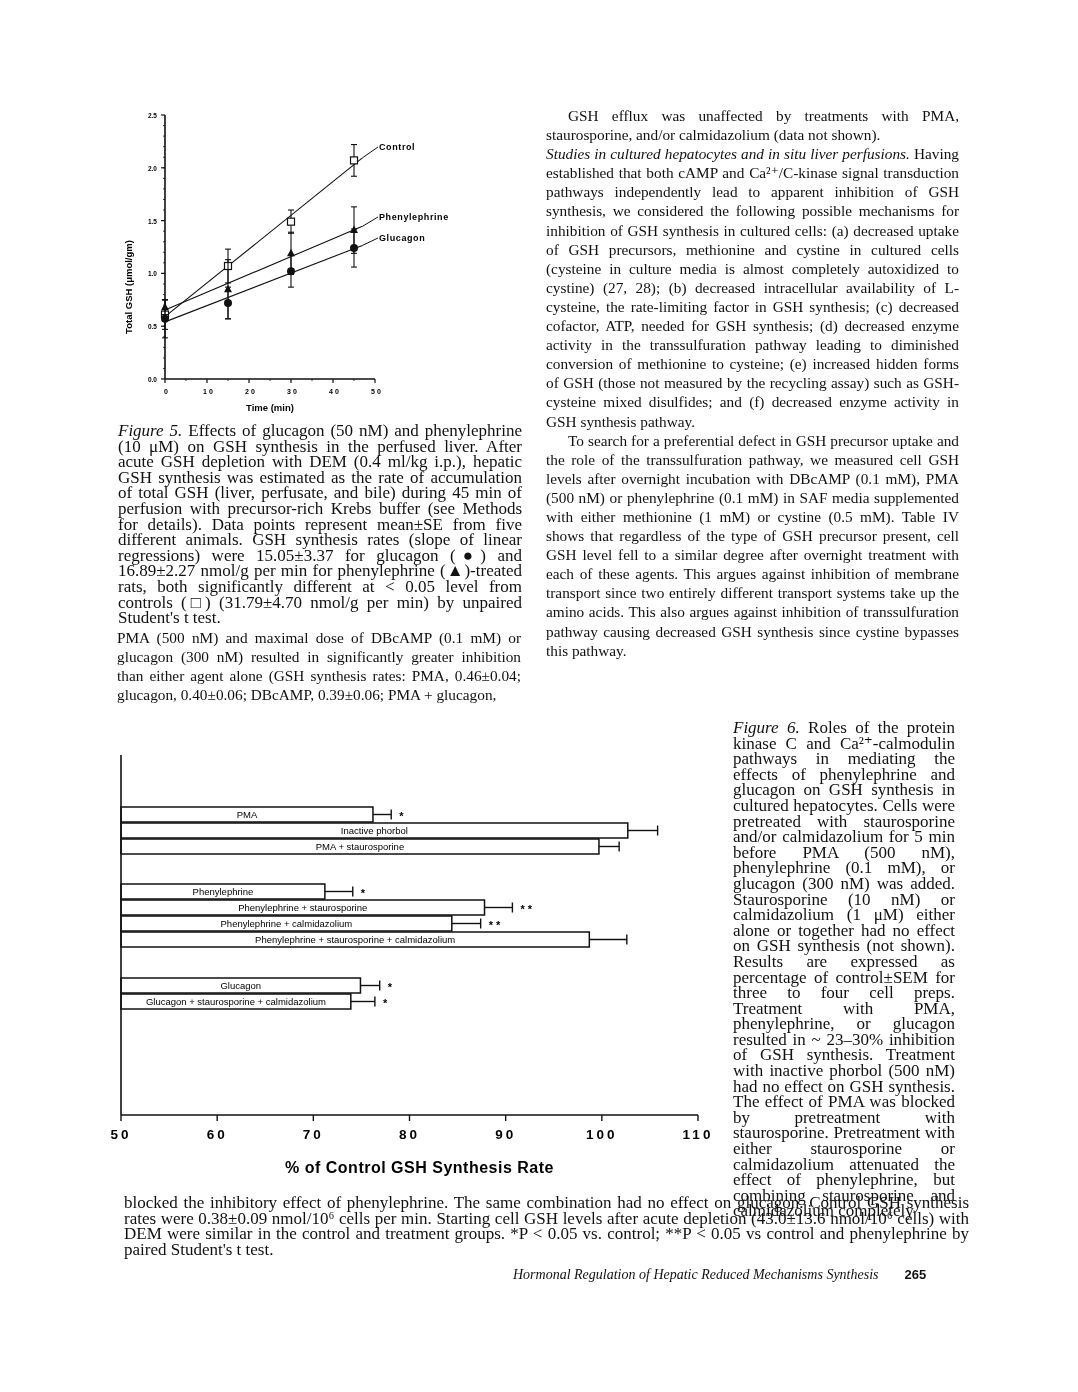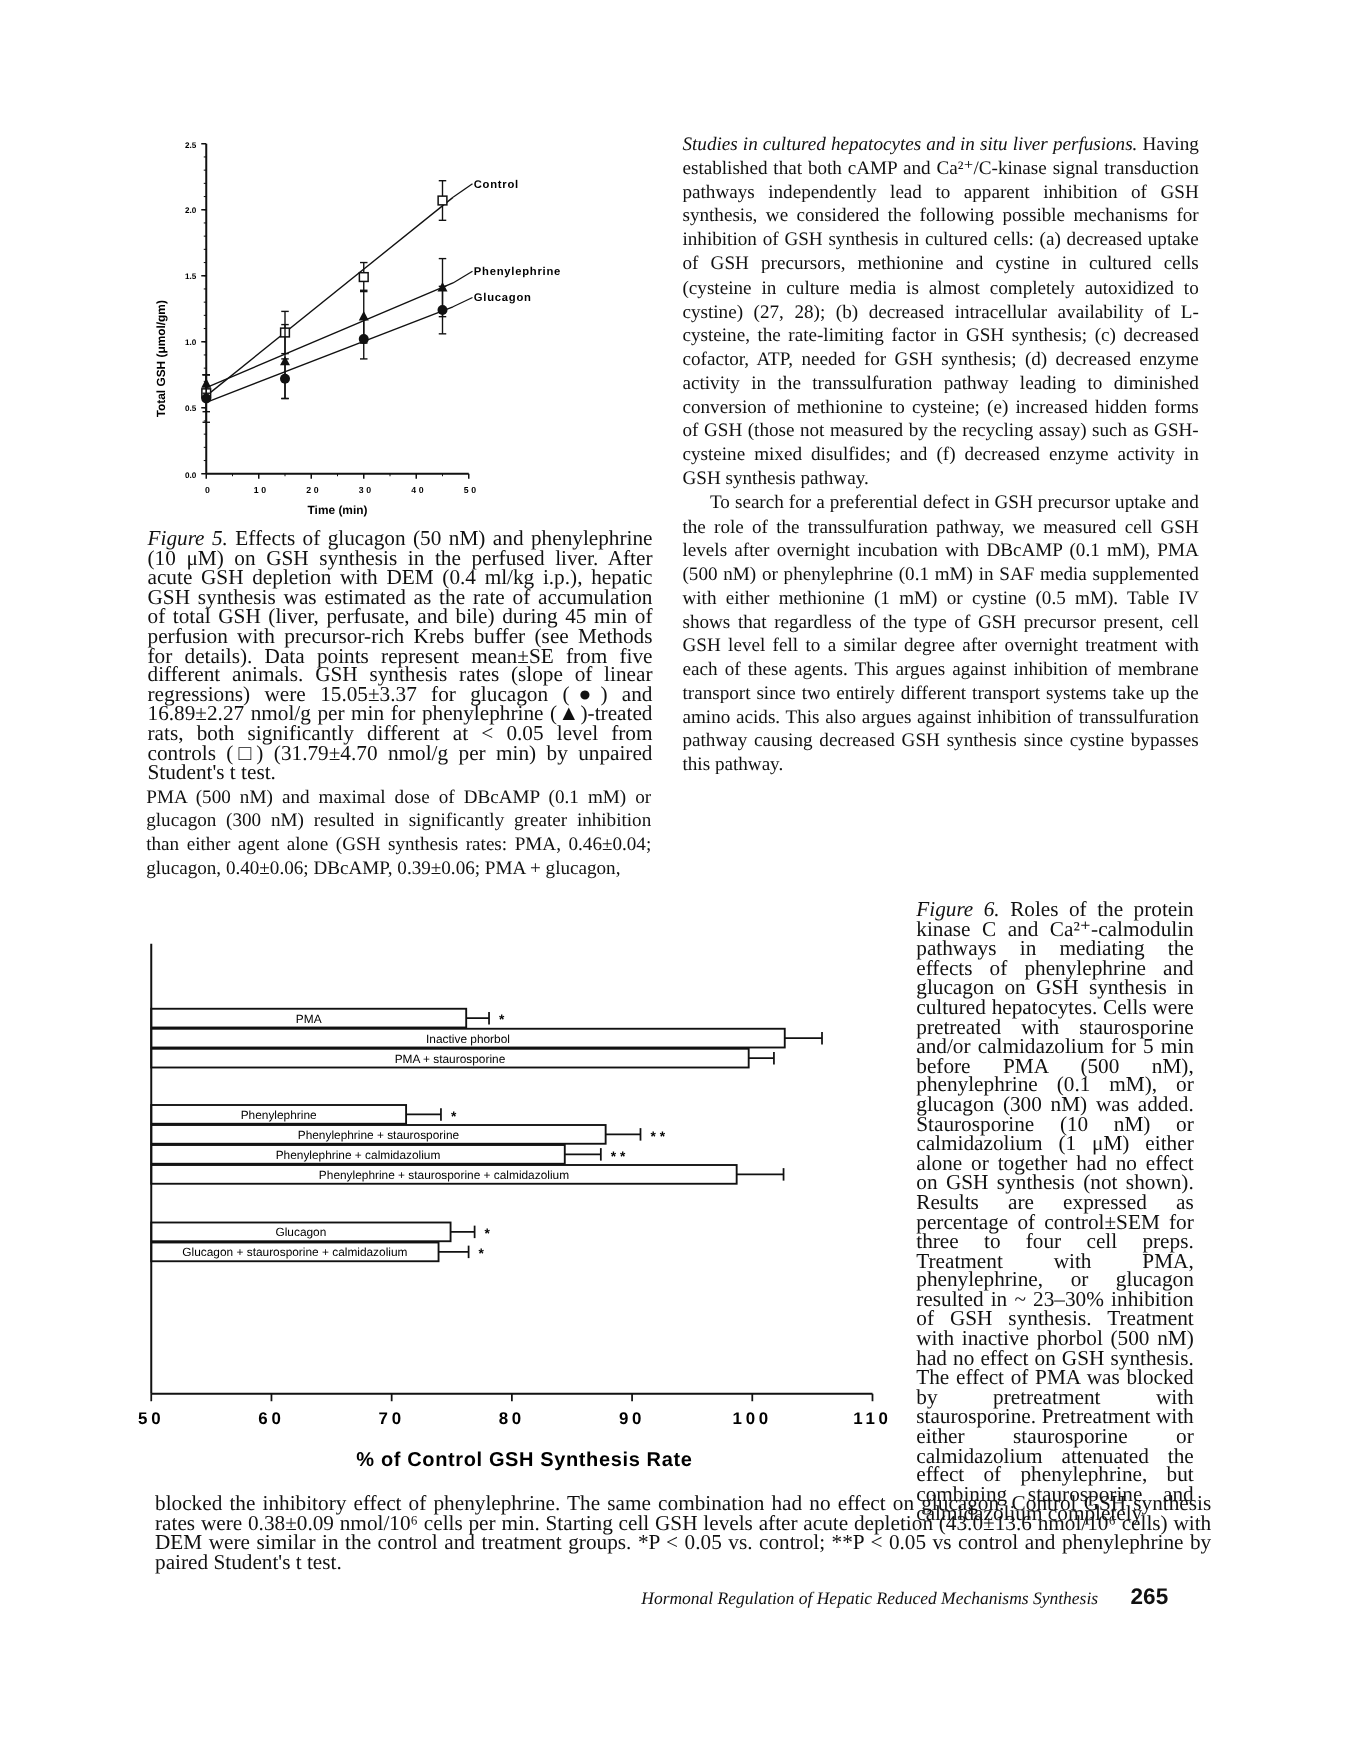--- a/index.html
+++ b/index.html
@@ -9,21 +9,21 @@
   .col-text p { margin: 0; }
   .indent { text-indent: 22px; }
   .caption { font-size: 17px; line-height: 15.6px; text-align: justify; }
   .caption p { margin: 0; }
   .it { font-style: italic; }
   .heading-it { font-style: italic; font-size: 15.5px; margin: 12px 0 2px 0; }
   .runin { font-style: italic; }
   svg text { font-family: "Liberation Sans", "DejaVu Sans", sans-serif; }
   .footer { font-size: 14px; }
   .footer .title { font-style: italic; }
-  .footer .pg { font-family: "Liberation Sans", "DejaVu Sans", sans-serif; font-weight: bold; margin-left: 26px; font-size: 18px; }
+  .footer .pg { font-family: "Liberation Sans", "DejaVu Sans", sans-serif; font-weight: bold; margin-left: 26px; font-size: 13px; }
 </style>
 </head>
 <body>
 
 <svg class="abs" style="left:100px;top:100px" width="420" height="320" viewBox="0 0 420 320">
   <g id="f5-axes">
       <line x1="65" y1="15" x2="65" y2="279" stroke="#111" stroke-width="1.6"></line>
       <line x1="65" y1="279" x2="275" y2="279" stroke="#111" stroke-width="1.6"></line>
       <line x1="61" y1="279" x2="65" y2="279" stroke="#111" stroke-width="1.2"></line>
       <text x="57" y="282" font-size="6.5" font-weight="bold" text-anchor="end">0.0</text>
@@ -152,20 +152,21 @@
 
 <div class="abs caption" style="left:118px;top:423px;width:404px;">
   <p><span class="it">Figure 5.</span><span> Effects of glucagon (50 nM) and phenylephrine (10 μM) on GSH synthesis in the perfused liver. After acute GSH depletion with DEM (0.4 ml/kg i.p.), hepatic GSH synthesis was estimated as the rate of accumulation of total GSH (liver, perfusate, and bile) during 45 min of perfusion with precursor-rich Krebs buffer (see Methods for details). Data points represent mean±SE from five different animals. GSH synthesis rates (slope of linear regressions) were 15.05±3.37 for glucagon (●) and 16.89±2.27 nmol/g per min for phenylephrine (▲)-treated rats, both significantly different at &lt; 0.05 level from controls (□) (31.79±4.70 nmol/g per min) by unpaired Student's t test.</span></p>
 </div>
 
 <div class="abs col-text" style="left:117px;top:628px;width:404px;">
   <p>PMA (500 nM) and maximal dose of DBcAMP (0.1 mM) or glucagon (300 nM) resulted in significantly greater inhibition than either agent alone (GSH synthesis rates: PMA, 0.46±0.04; glucagon, 0.40±0.06; DBcAMP, 0.39±0.06; PMA + glucagon,</p>
 </div>
 
 <div class="abs col-text" style="left:546px;top:106px;width:413px;">
+  <p class="indent">GSH efflux was unaffected by treatments with PMA, staurosporine, and/or calmidazolium (data not shown).</p>
   <p><span class="runin">Studies in cultured hepatocytes and in situ liver perfusions.</span><span> Having established that both cAMP and Ca²⁺/C-kinase signal transduction pathways independently lead to apparent inhibition of GSH synthesis, we considered the following possible mechanisms for inhibition of GSH synthesis in cultured cells: (a) decreased uptake of GSH precursors, methionine and cystine in cultured cells (cysteine in culture media is almost completely autoxidized to cystine) (27, 28); (b) decreased intracellular availability of L-cysteine, the rate-limiting factor in GSH synthesis; (c) decreased cofactor, ATP, needed for GSH synthesis; (d) decreased enzyme activity in the transsulfuration pathway leading to diminished conversion of methionine to cysteine; (e) increased hidden forms of GSH (those not measured by the recycling assay) such as GSH-cysteine mixed disulfides; and (f) decreased enzyme activity in GSH synthesis pathway.</span></p>
   <p class="indent">To search for a preferential defect in GSH precursor uptake and the role of the transsulfuration pathway, we measured cell GSH levels after overnight incubation with DBcAMP (0.1 mM), PMA (500 nM) or phenylephrine (0.1 mM) in SAF media supplemented with either methionine (1 mM) or cystine (0.5 mM). Table IV shows that regardless of the type of GSH precursor present, cell GSH level fell to a similar degree after overnight treatment with each of these agents. This argues against inhibition of membrane transport since two entirely different transport systems take up the amino acids. This also argues against inhibition of transsulfuration pathway causing decreased GSH synthesis since cystine bypasses this pathway.</p>
 </div>
 
 <svg class="abs" style="left:100px;top:750px" width="620" height="430" viewBox="0 0 620 430">
   <g id="f6-bars">
       <g>
         <rect x="21" y="57" width="251.9566666666667" height="15" fill="#fff" stroke="#111" stroke-width="1.5"></rect>
         <text x="146.97833333333335" y="68" font-size="9.5" text-anchor="middle">PMA</text>
         <line x1="272.9566666666667" y1="64.5" x2="291.2283333333334" y2="64.5" stroke="#111" stroke-width="1.4"></line>

